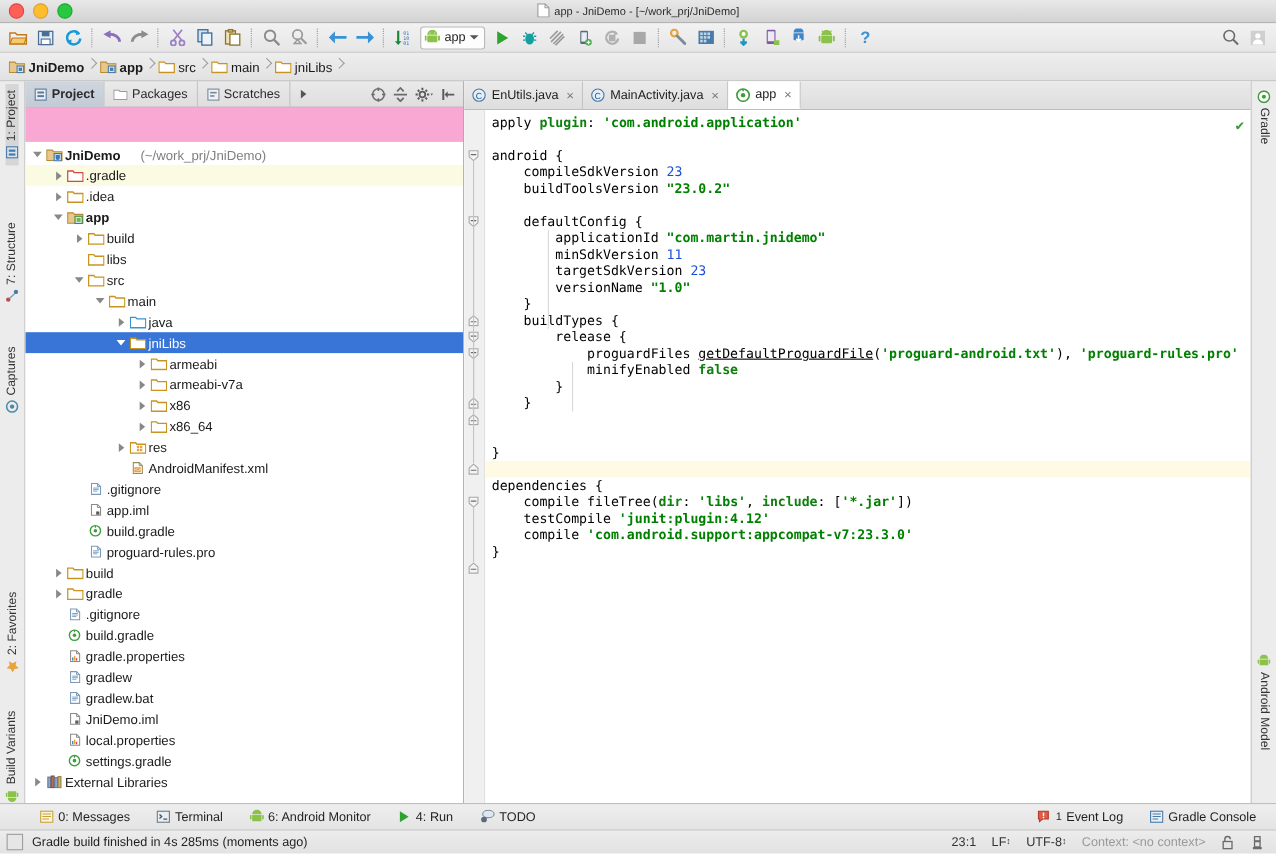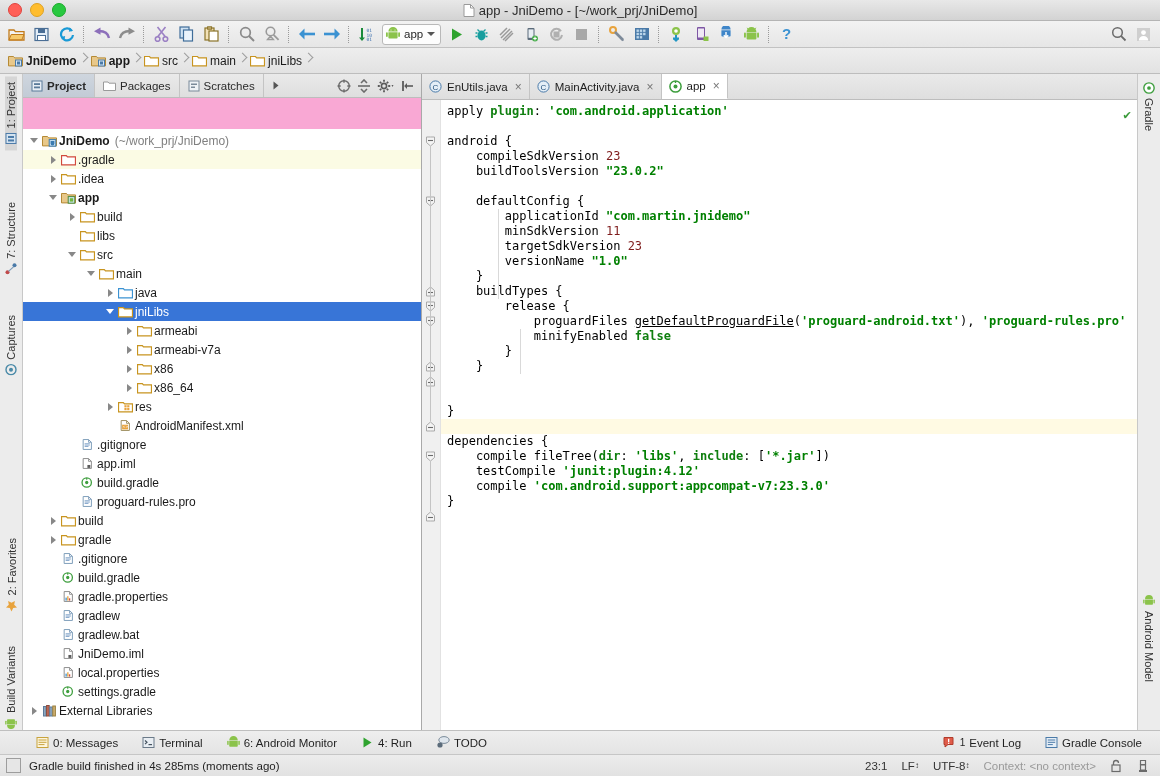--- a/index.html
+++ b/index.html
@@ -19,21 +19,21 @@
     border-bottom:1px solid #b4b4b4;
     display:flex;align-items:center;
   }
   .traffic{display:flex;gap:8px;padding-left:8px;align-items:center;}
   .tl{width:12px;height:12px;border-radius:50%;display:block;}
   .tl.red{background:#ff5f57;border:1px solid #e0443e;}
   .tl.yellow{background:#ffbd2e;border:1px solid #dea123;}
   .tl.green{background:#28c840;border:1px solid #1aab29;}
   .title-text{
     position:absolute;left:0;right:0;text-align:center;
-    font-size:13px;color:#2b2b2b;font-weight:400;
+    font-size:10px;color:#2b2b2b;font-weight:400;
     pointer-events:none;
   }
   .title-doc-icon{display:inline-block;vertical-align:-2px;margin-right:4px;}
 
   
   .toolbar{
     height:26px;flex:0 0 26px;
     background:linear-gradient(#f2f2f2,#e6e6e6);
     border-bottom:1px solid #c2c2c2;
     display:flex;align-items:center;padding:0 4px;gap:0px;
@@ -119,21 +119,21 @@
   .trow.hl{background:#fbfbe4;}
   .trow.sel{background:#3875d7;color:#fff;}
   .twist{width:14px;flex:0 0 14px;display:flex;align-items:center;justify-content:center;}
   .twist .ar{width:0;height:0;}
   .twist.closed .ar{border-left:5px solid #888;border-top:4px solid transparent;border-bottom:4px solid transparent;}
   .twist.open .ar{border-top:5px solid #888;border-left:4px solid transparent;border-right:4px solid transparent;}
   .trow.sel .twist.open .ar{border-top-color:#fff;}
   .ticon{width:17px;flex:0 0 17px;display:flex;align-items:center;justify-content:center;}
   .tlabel{padding-left:1px;}
   .tlabel.b{font-weight:bold;}
-  .tpath{color:#808080;padding-left:5px;}
+  .tpath{color:#808080;padding-left:5px;margin-left:13px;}
 
   
   .editor-col{flex:1;display:flex;flex-direction:column;min-width:0;background:#fff;}
   .etabs{
     height:25px;flex:0 0 25px;
     background:linear-gradient(#eaeaea,#dedede);
     border-bottom:1px solid #bdbdbd;
     display:flex;align-items:stretch;
   }
   .etab{
@@ -152,21 +152,21 @@
   .code-area{
     flex:1;position:relative;overflow:hidden;
     font-family:"DejaVu Sans Mono","Liberation Mono",monospace;
     font-size:12px;line-height:15px;
     padding-top:4px;
   }
   .cl{height:15px;white-space:pre;padding-left:6px;}
   .cl.cur{background:#fffae3;}
   .k-kw{color:#0f7f0f;font-weight:bold;}
   .k-str{color:#008000;font-weight:bold;}
-  .k-num{color:#7f1d1d;}
+  .k-num{color:#1d4ed8;}
   .k-fn{color:#000;text-decoration:underline;}
   .k-pl{color:#000;}
   .inspect{
     position:absolute;top:7px;right:6px;color:#3a9a3a;font-size:13px;font-weight:bold;
   }
   .fold{
     position:absolute;left:3px;width:11px;height:11px;
   }
   .fold-line{
     position:absolute;left:8px;width:1px;background:#c4c4c4;

